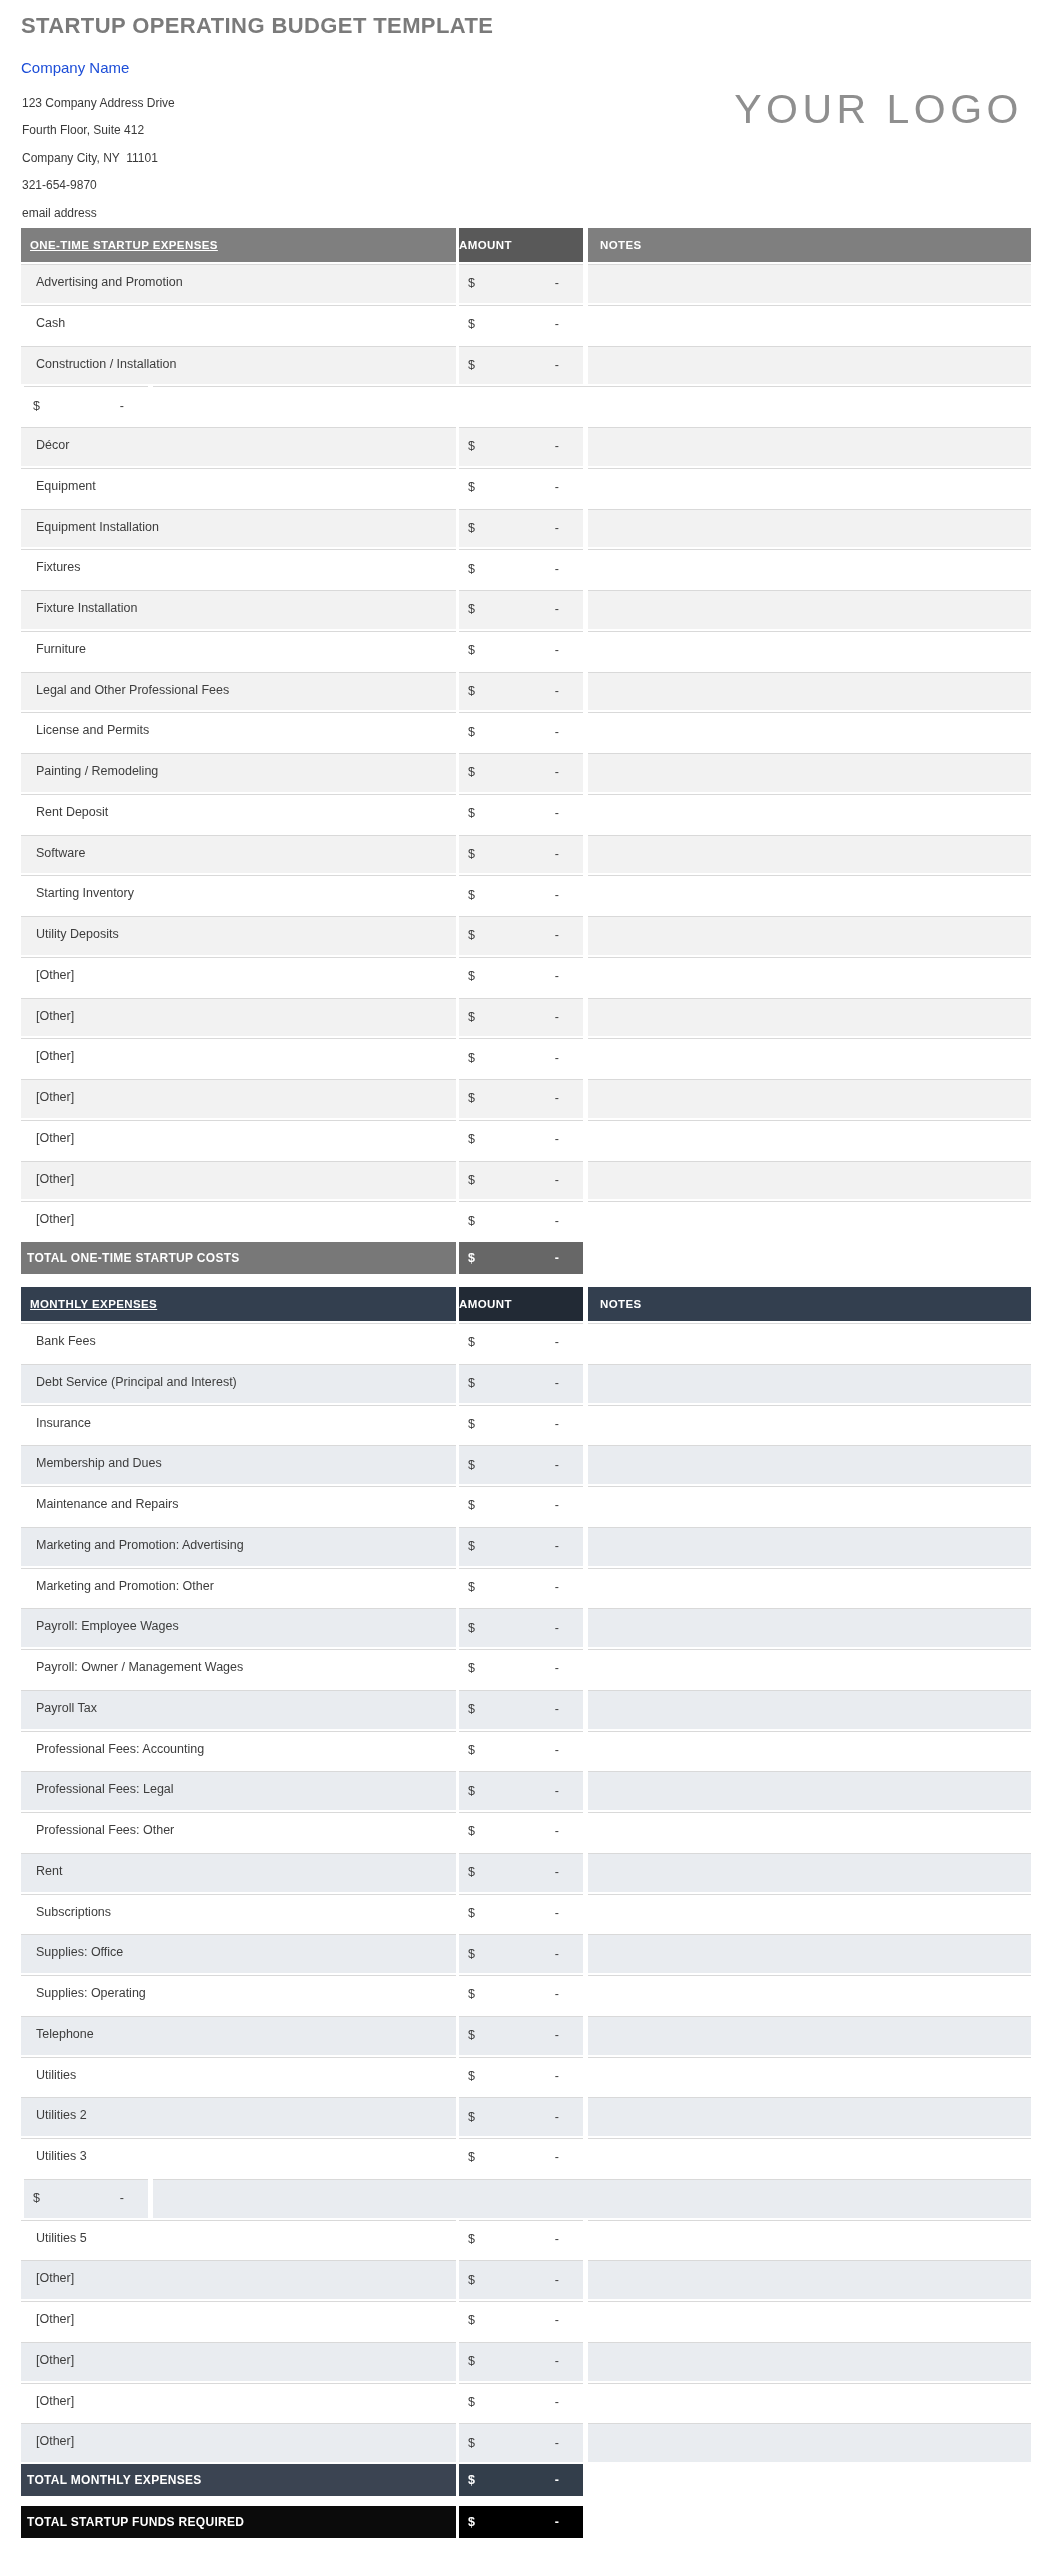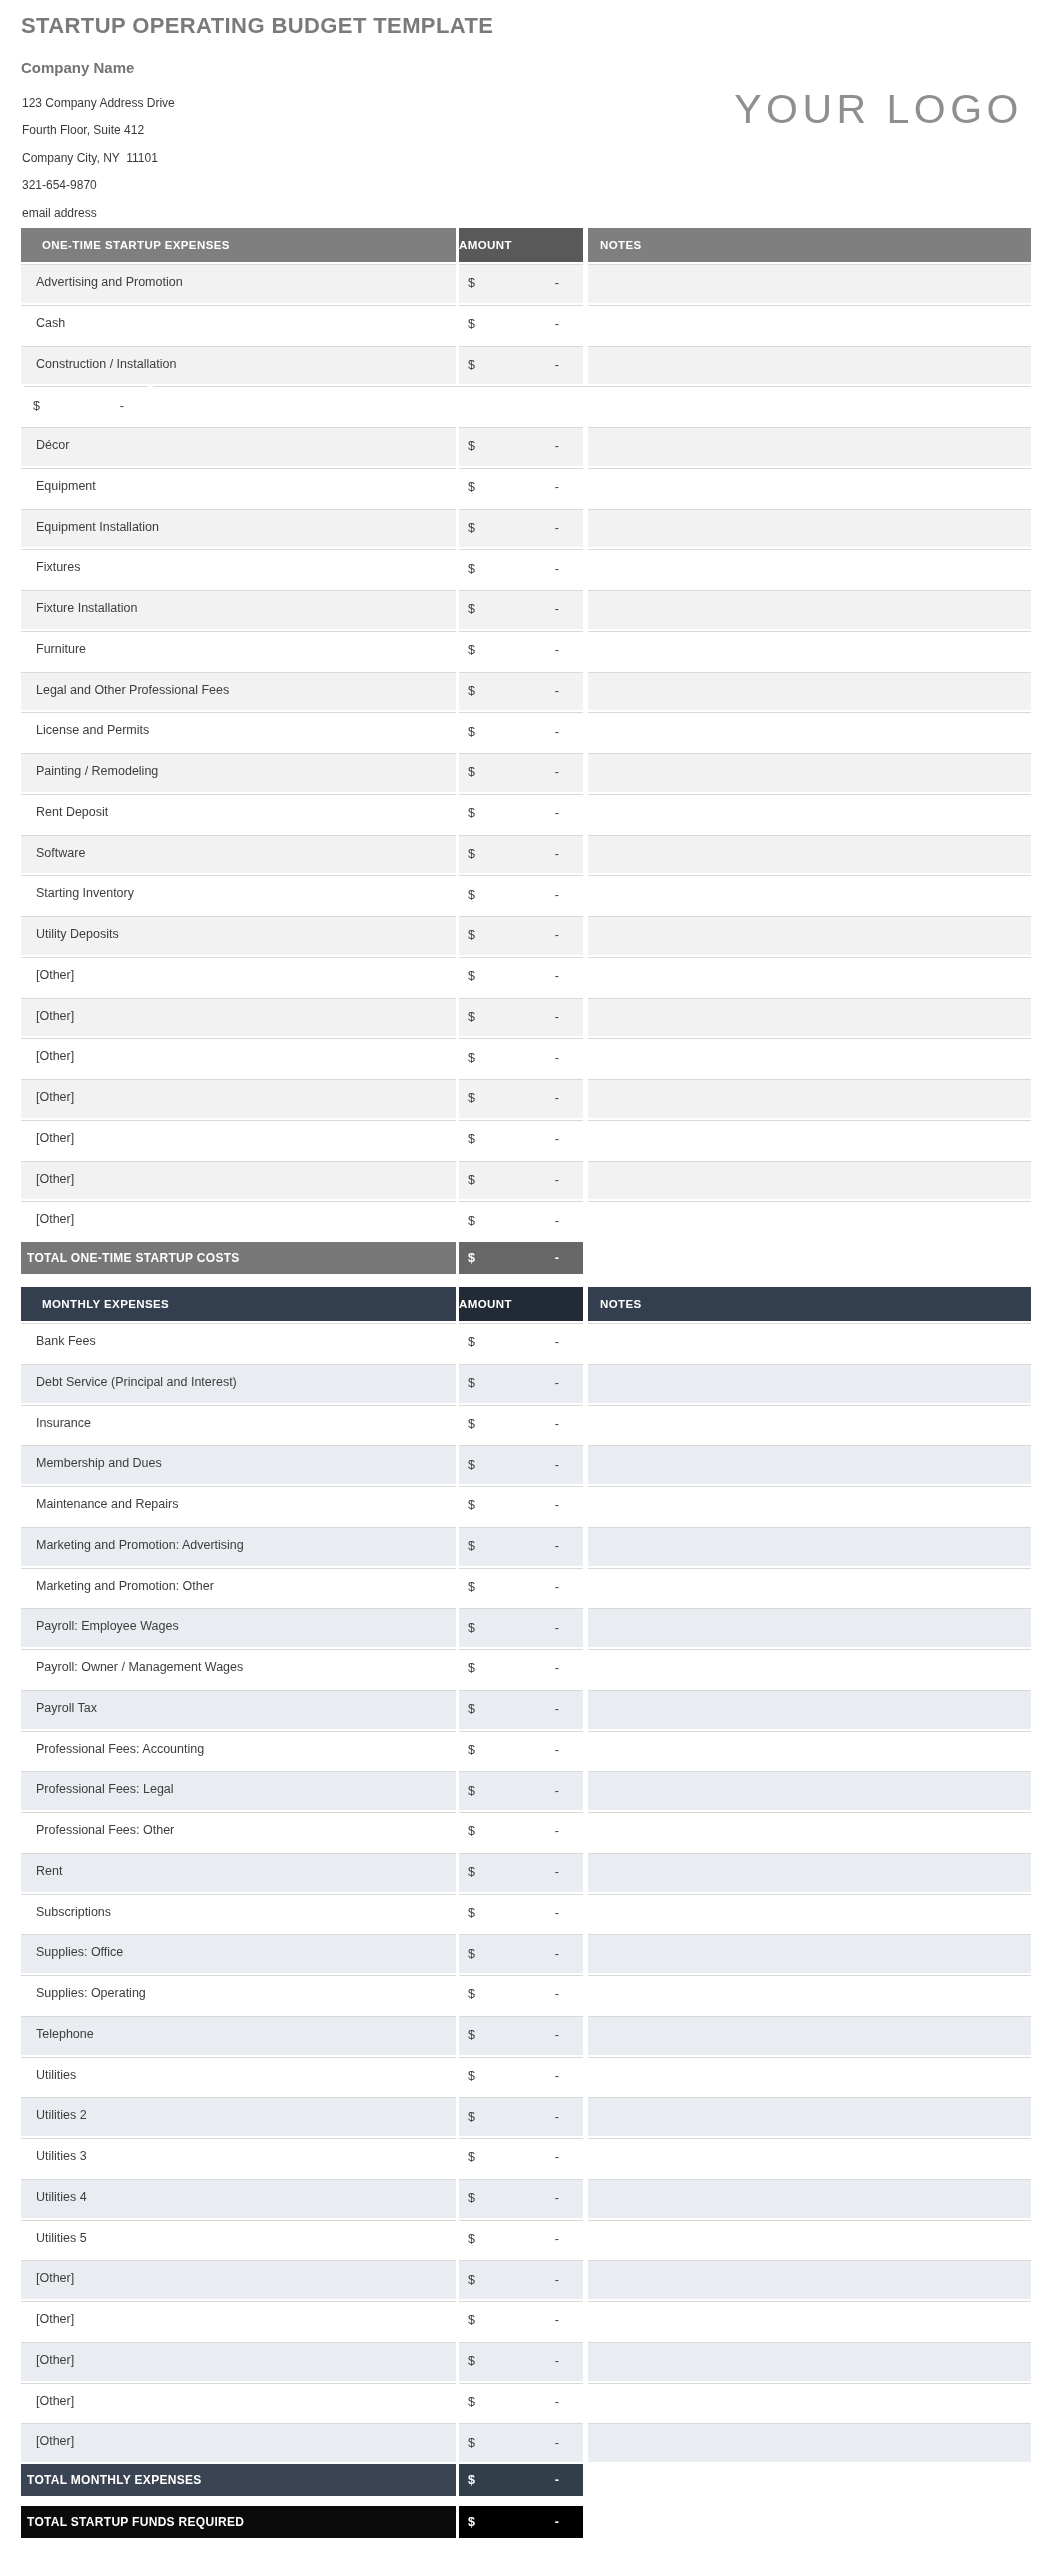--- a/index.html
+++ b/index.html
@@ -12,37 +12,37 @@
     border-radius:14px;
   }
   
   .doc-header{position:relative;height:228px;}
   .page-title{
     position:absolute;left:21px;top:13px;margin:0;
     font-size:22px;font-weight:bold;letter-spacing:.4px;color:#7a7a7a;
   }
   .company-name{
     position:absolute;left:21px;top:59px;
-    font-size:15px;font-weight:bold;color:#737373;
+    font-size:15px;font-weight:normal;color:#1d4ed8;
   }
   .address{position:absolute;left:22px;top:90px;}
   .addr-line{
     height:27.4px;line-height:27.4px;
     font-size:12px;color:#3a3a3a;white-space:pre;
   }
   .logo{
     position:absolute;right:22px;top:86px;
     font-size:41px;color:#8f8f8f;letter-spacing:4.5px;font-weight:normal;
   }
   
   .budget-table{margin-left:21px;width:1010px;}
   .thead{display:flex;height:34px;}
   .th{box-sizing:border-box;color:#ffffff;font-weight:bold;font-size:11.5px;
       letter-spacing:.4px;line-height:34px;}
-  .th.c-name{width:435px;background:var(--hbg);padding-left:21px;}
+  .th.c-name{width:435px;background:var(--hbg);padding-left:9px;text-decoration:underline;}
   .th.c-amount{width:132px;background:var(--habg);
       border-left:3px solid #fff;border-right:5px solid #fff;text-align:left;}
   .th.c-notes{flex:1;background:var(--hbg);padding-left:12px;}
 
   .trow{display:flex;height:40.75px;box-sizing:border-box;
         border-top:2px solid #ffffff;background:#ffffff;
         box-shadow:inset 0 1px 0 #d9d9d9;justify-content:center;}
   .trow.alt{background:var(--alt);}
   .cell{box-sizing:border-box;}
   .cell.c-name{width:435px;line-height:37px;padding-left:15px;
@@ -463,21 +463,20 @@
         </div>
         <div class="trow">
           <div class="cell c-name">Utilities 3</div>
           <div class="cell c-amount">
             <span>$</span>
             <span>-</span>
           </div>
           <div class="cell c-notes"></div>
         </div>
         <div class="trow alt">
-          <div class="cell c-name">Utilities 4</div>
           <div class="cell c-amount">
             <span>$</span>
             <span>-</span>
           </div>
           <div class="cell c-notes"></div>
         </div>
         <div class="trow">
           <div class="cell c-name">Utilities 5</div>
           <div class="cell c-amount">
             <span>$</span>

